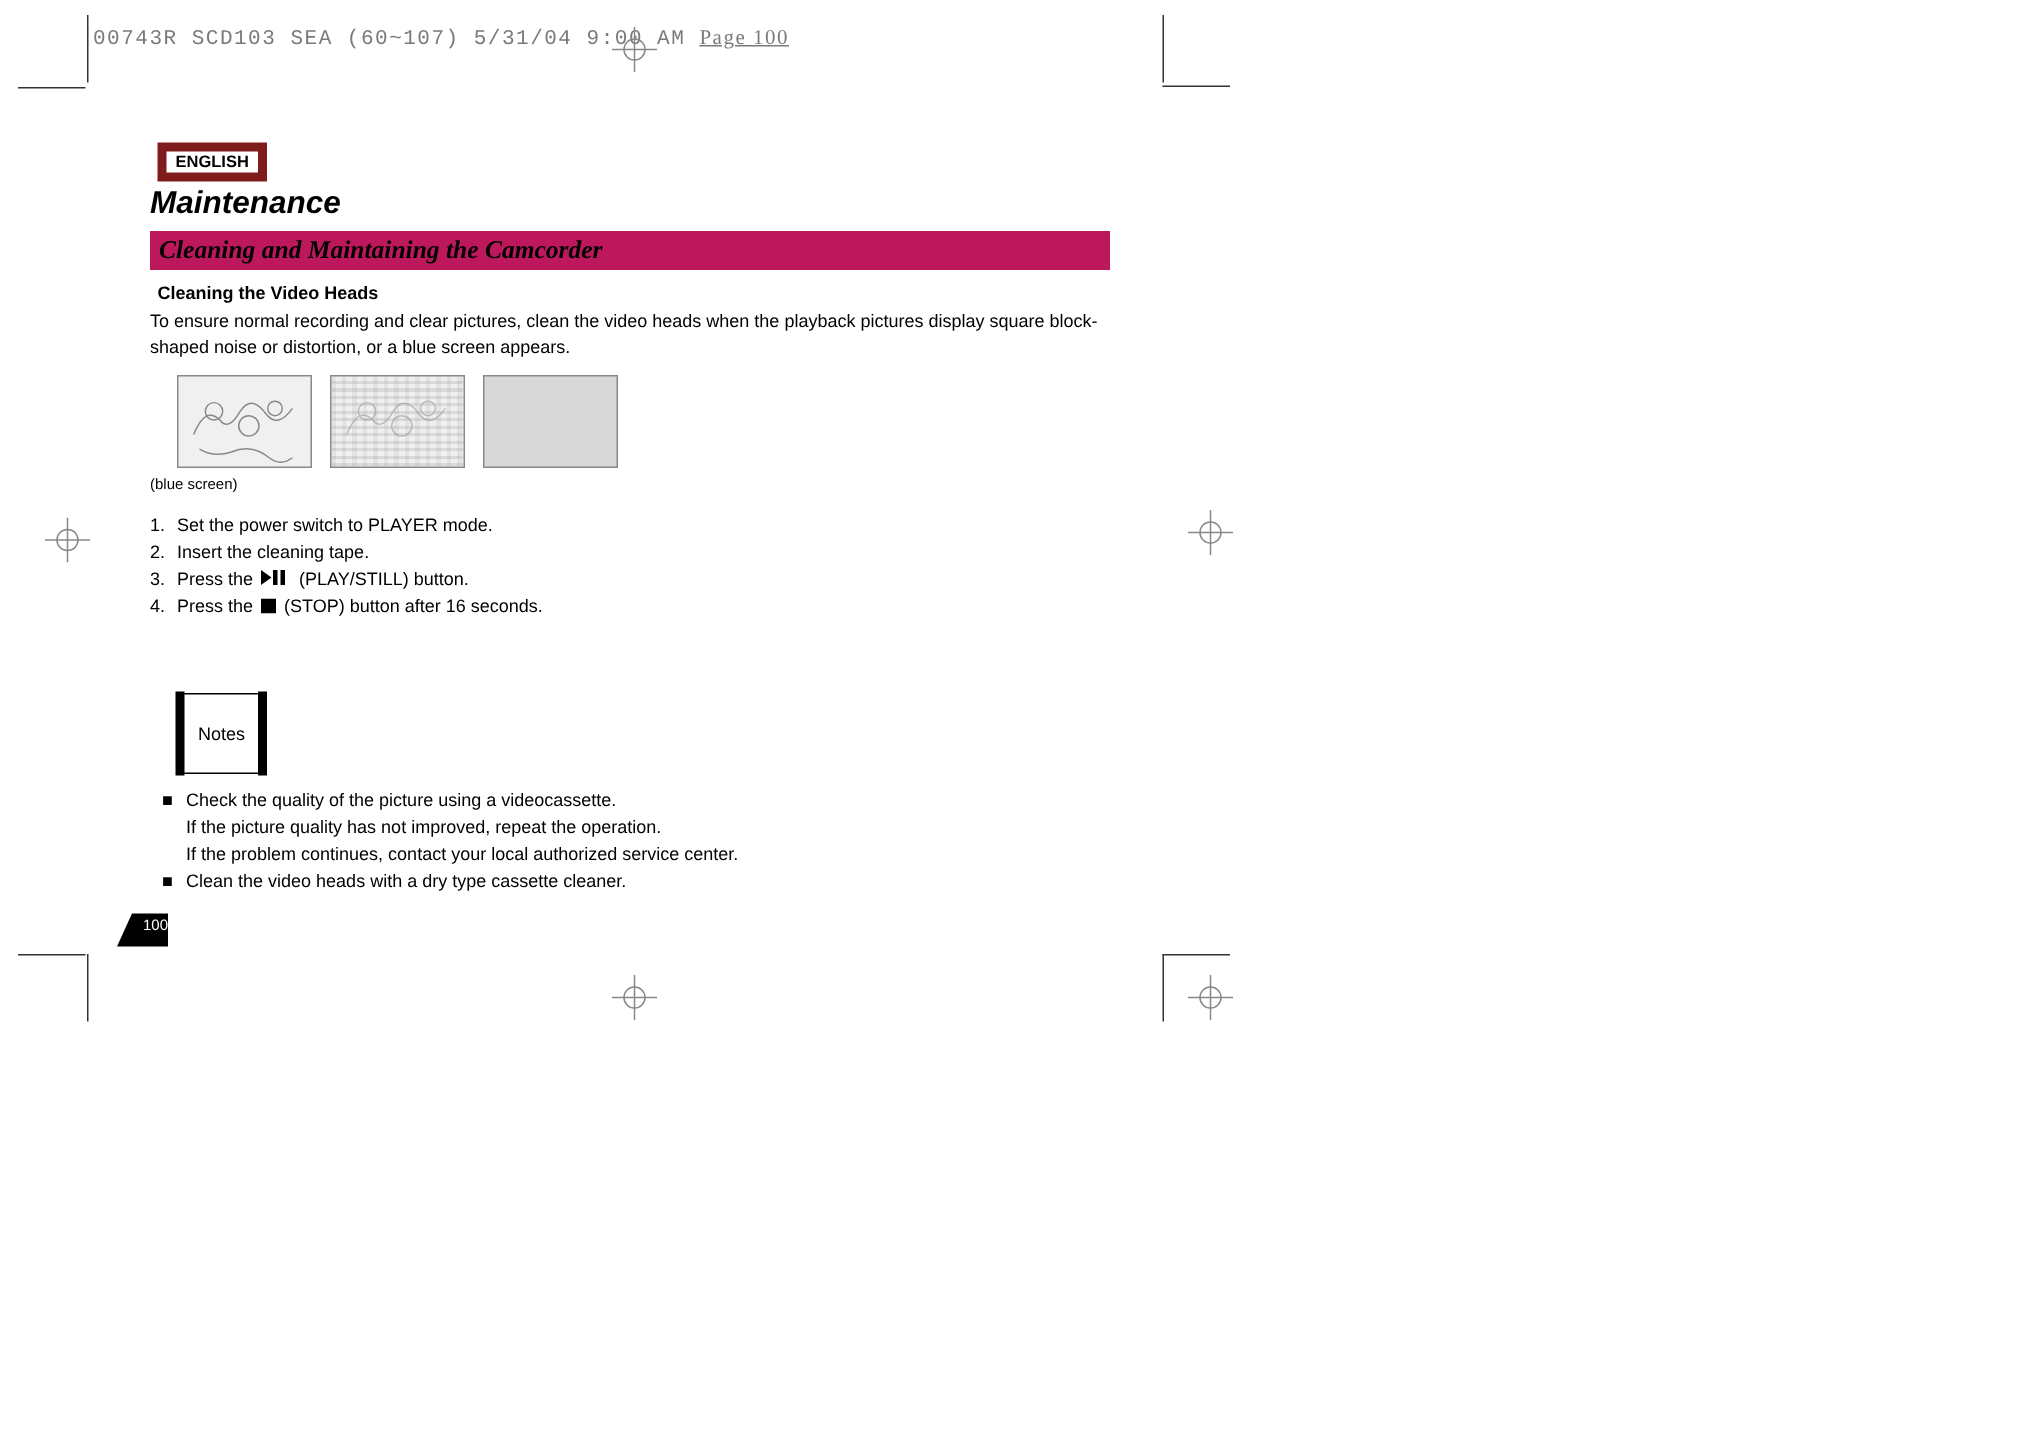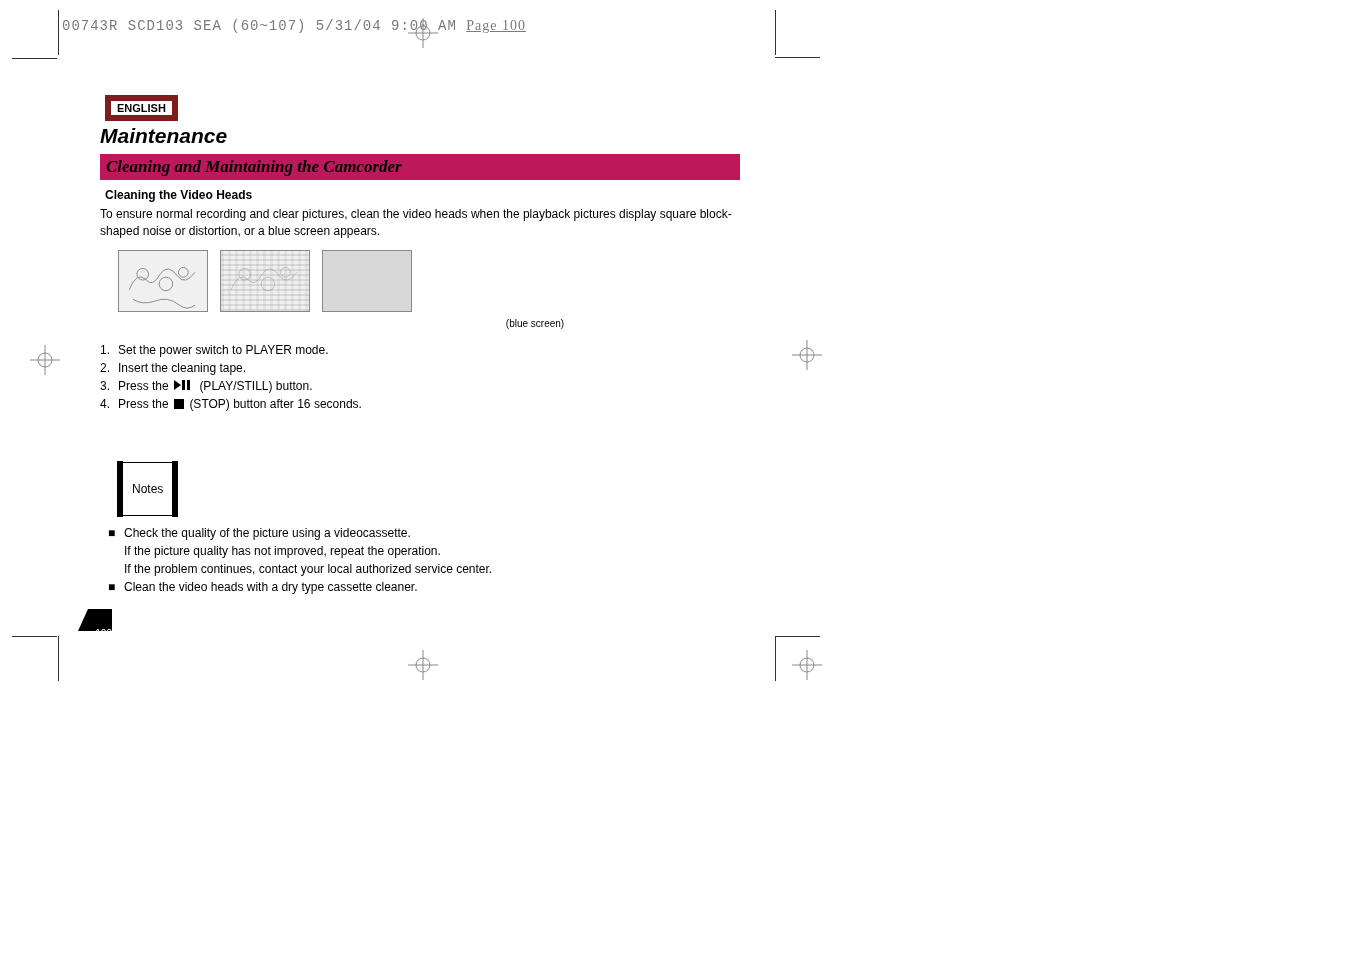--- a/index.html
+++ b/index.html
@@ -123,22 +123,21 @@
       inset: 0;
       background: repeating-linear-gradient(0deg, rgba(150,150,150,0.25) 0 2px, transparent 2px 5px),
                   repeating-linear-gradient(90deg, rgba(150,150,150,0.15) 0 3px, transparent 3px 7px);
     }
     .img-box.blue {
       background: #d8d8d8;
     }
     .caption {
       font-size: 10px;
       margin-top: 4px;
-      text-align: center;
-      margin-left: 230px;
+      text-align: left;
     }
     .steps {
       font-size: 12px;
       line-height: 1.5;
       margin: 12px 0 0 0;
     }
     .steps .row { display:flex; }
     .steps .num { width: 18px; flex-shrink:0; }
     .icon-inline {
       display: inline-block;
@@ -177,21 +176,21 @@
     .page-num {
       position: absolute;
       left: 78px;
       top: 609px;
       width: 34px;
       height: 22px;
     }
     .page-num svg { width:100%; height:100%; overflow:visible; }
     .page-num-text {
       position:absolute;
-      left:0; right:0; top:19px;
+      left:0; right:0; top:3px;
       text-align:right;
       color:#fff;
       font-size:10px;
       font-weight:normal;
     }
   </style>
 </head>
 <body>
 
 <div class="doc-header">

